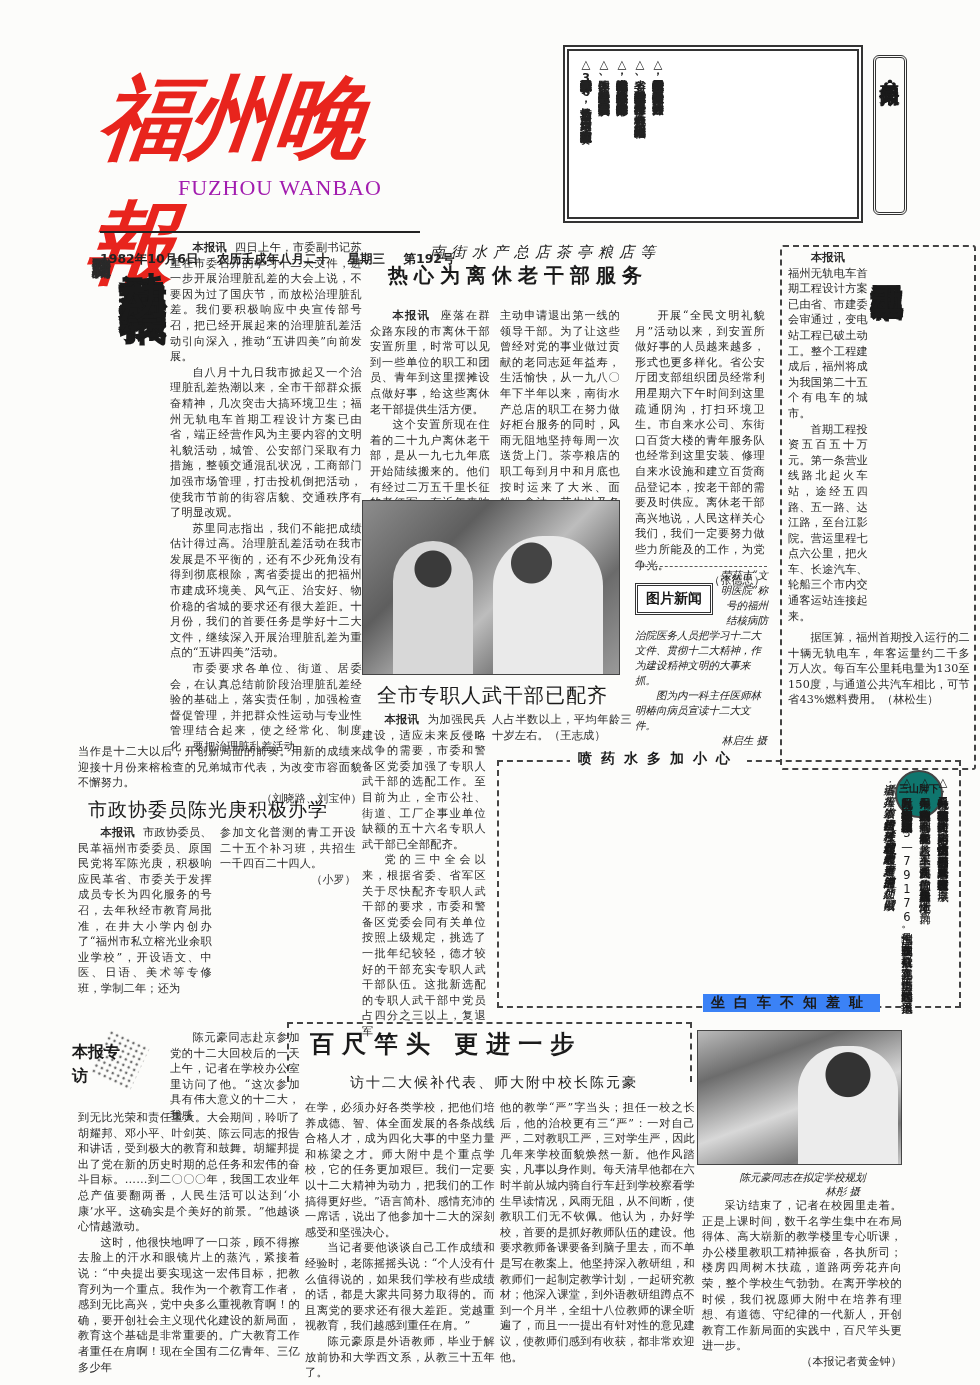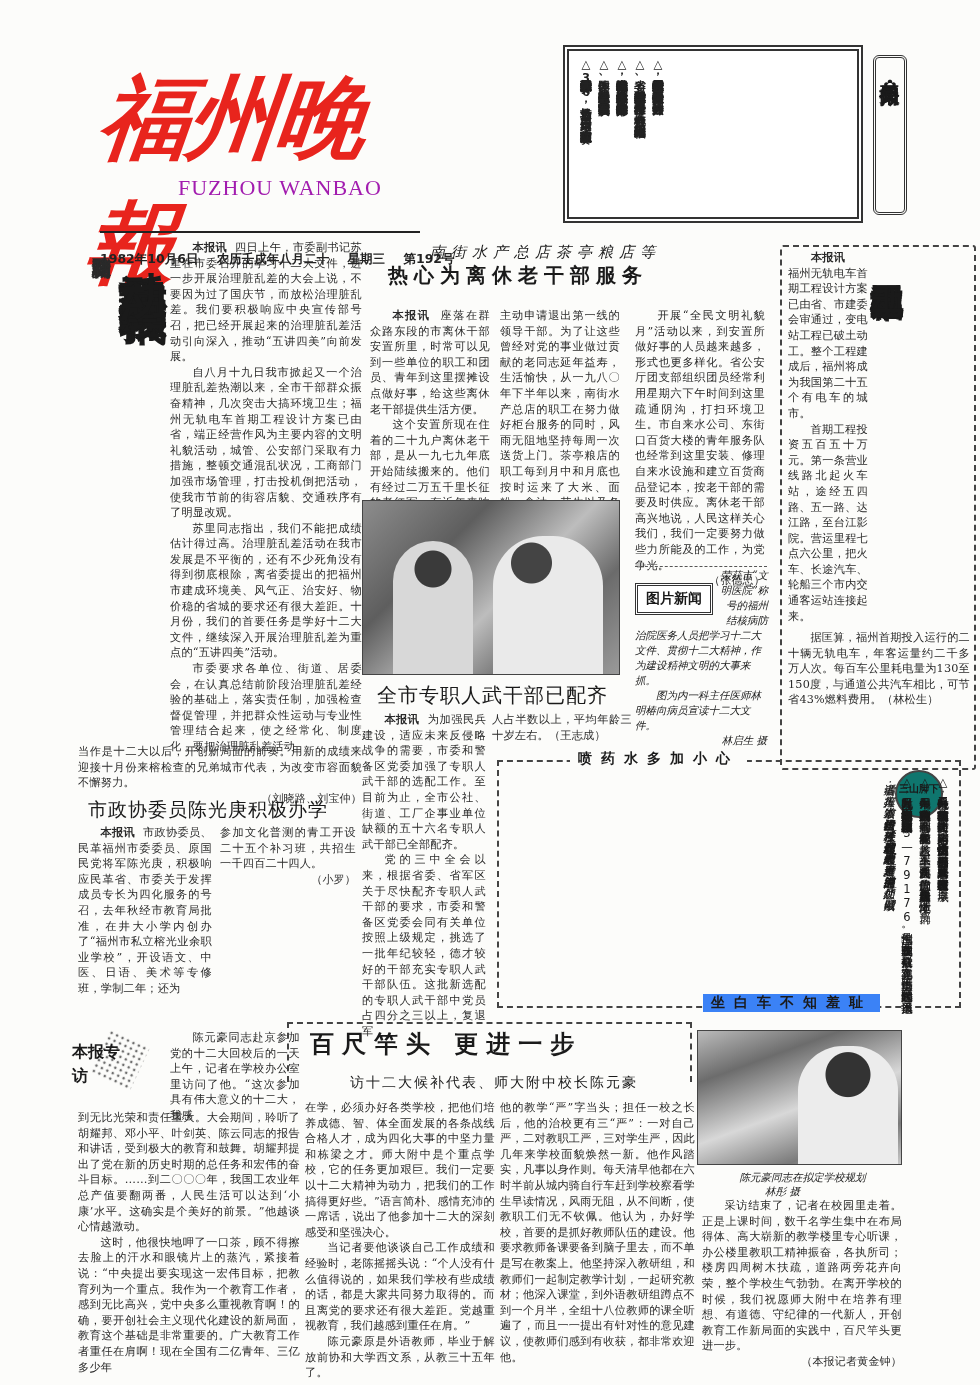--- a/index.html
+++ b/index.html
@@ -218,18 +218,18 @@
   <p>陈元豪原是外语教师，毕业于解放前协和大学西文系，从教三十五年了。</p>
 </div>
 <div id="interview-col3" class="abs body-text">
   <p class="noind">他的教学“严”字当头；担任一校之长后，他的治校更有三“严”：一对自己严，二对教职工严，三对学生严，因此几年来学校面貌焕然一新。他作风踏实，凡事以身作则。每天清早他都在六时半前从城内骑自行车赶到学校察看学生早读情况，风雨无阻，从不间断，使教职工们无不钦佩。他认为，办好学校，首要的是抓好教师队伍的建设。他要求教师备课要备到脑子里去，而不单是写在教案上。他坚持深入教研组，和教师们一起制定教学计划，一起研究教材；他深入课堂，到外语教研组蹲点不到一个月半，全组十八位教师的课全听遍了，而且一一提出有针对性的意见建议，使教师们感到有收获，都非常欢迎他。</p>
 </div>
 <div id="photo-teacher" class="abs">
   <div class="fig"></div>
 </div>
 <div id="photo-teacher-caption" class="abs">
   <div>陈元豪同志在拟定学校规划</div>
-  <div style="padding-right:40px">林彤 摄</div>
+  <div style="text-align:right;padding-right:40px">林彤 摄</div>
 </div>
 <div id="interview-col4" class="abs body-text">
   <p>采访结束了，记者在校园里走着。正是上课时间，数千名学生集中在布局得体、高大崭新的教学楼里专心听课，办公楼里教职工精神振奋，各执所司；楼房四周树木扶疏，道路两旁花卉向荣，整个学校生气勃勃。在离开学校的时候，我们祝愿师大附中在培养有理想、有道德、守纪律的一代新人，开创教育工作新局面的实践中，百尺竿头更进一步。</p>
   <p class="credit">（本报记者黄金钟）</p>
 </div>
 
 </body></html>

